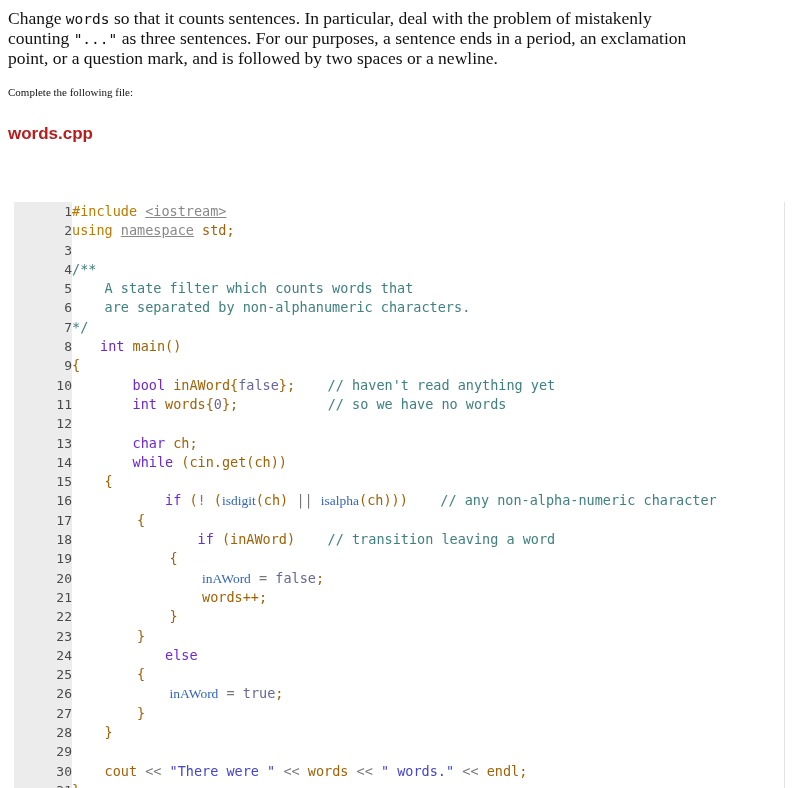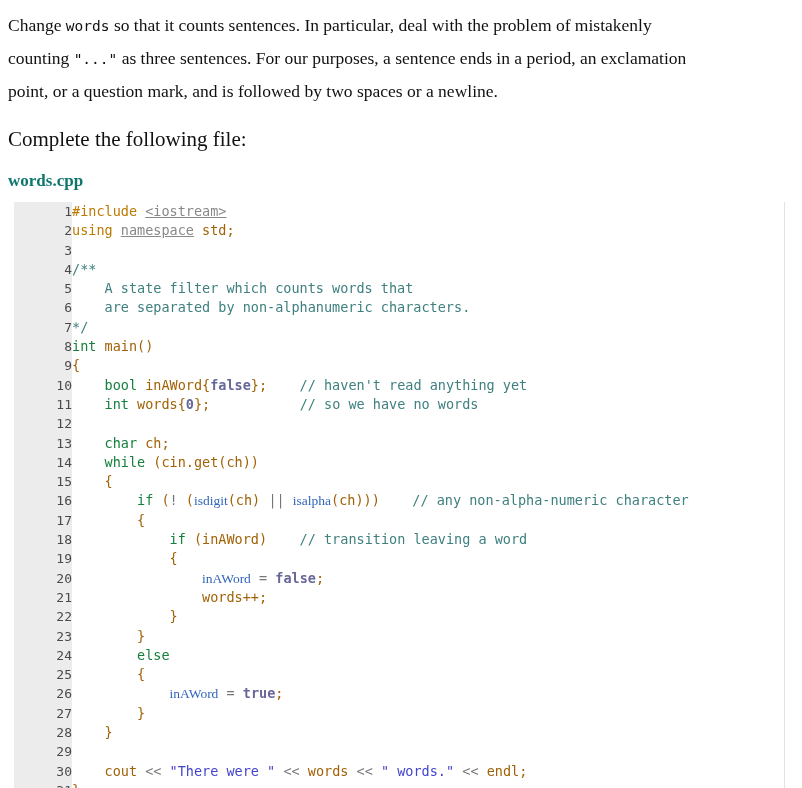--- a/index.html
+++ b/index.html
@@ -21,47 +21,47 @@
     height: 788px;
   }
 
   
   .prose {
     padding: 0 10px 0 8px;
   }
   .para {
     font-family: "Liberation Serif", "DejaVu Serif", serif;
     font-size: 17.5px;
-    line-height: 32px;
+    line-height: 19px;
     color: #111111;
     margin: 0;
     padding: 0;
     text-align: left;
   }
   .para-intro {
     margin-top: 9px;
     max-width: 686px;
   }
   .para-complete {
-    margin-top: 22px;
-    font-size: 21px;
+    margin-top: 14px;
+    font-size: 11px;
     line-height: 20px;
   }
   code.inline {
     font-family: "DejaVu Sans Mono", "Liberation Mono", monospace;
     font-size: 14.5px;
     color: #111111;
     letter-spacing: 0px;
   }
   .filename {
     margin-top: 22px;
-    font-family: Liberation Serif, serif;
+    font-family: Liberation Sans, sans-serif;
     font-size: 17px;
     font-weight: bold;
-    color: #0f766e;
+    color: #b91c1c;
     line-height: 20px;
   }
 
   
   .codeblock {
     position: absolute;
     left: 14px;
     top: 193px;
     width: 771px;
     height: 595px;
@@ -102,25 +102,25 @@
     color: #1a1a1a;
     white-space: pre;
     overflow: hidden;
   }
   .codeline {
     white-space: pre;
     height: 19.3px;
   }
 
   
-  .t-kw   { color: #15803d; }
+  .t-kw   { color: #6d28d9; padding-left: 28px; }
   .t-pre  { color: #bc7a00; }
   .t-hdr  { color: #888888; text-decoration: underline; }
   .t-cmt  { color: #408080; font-style: normal; }
-  .t-num  { color: #666699; font-weight: bold; }
+  .t-num  { color: #666699; }
   .t-str  { color: #4444cc; }
   .t-op   { color: #777777; }
   .t-fn   { color: #3366bb; font-family: Liberation Serif, serif; }
   .t-plain{ color: #a16207; }
 </style>
 </head>
 <body>
 
 <div class="page">
 

